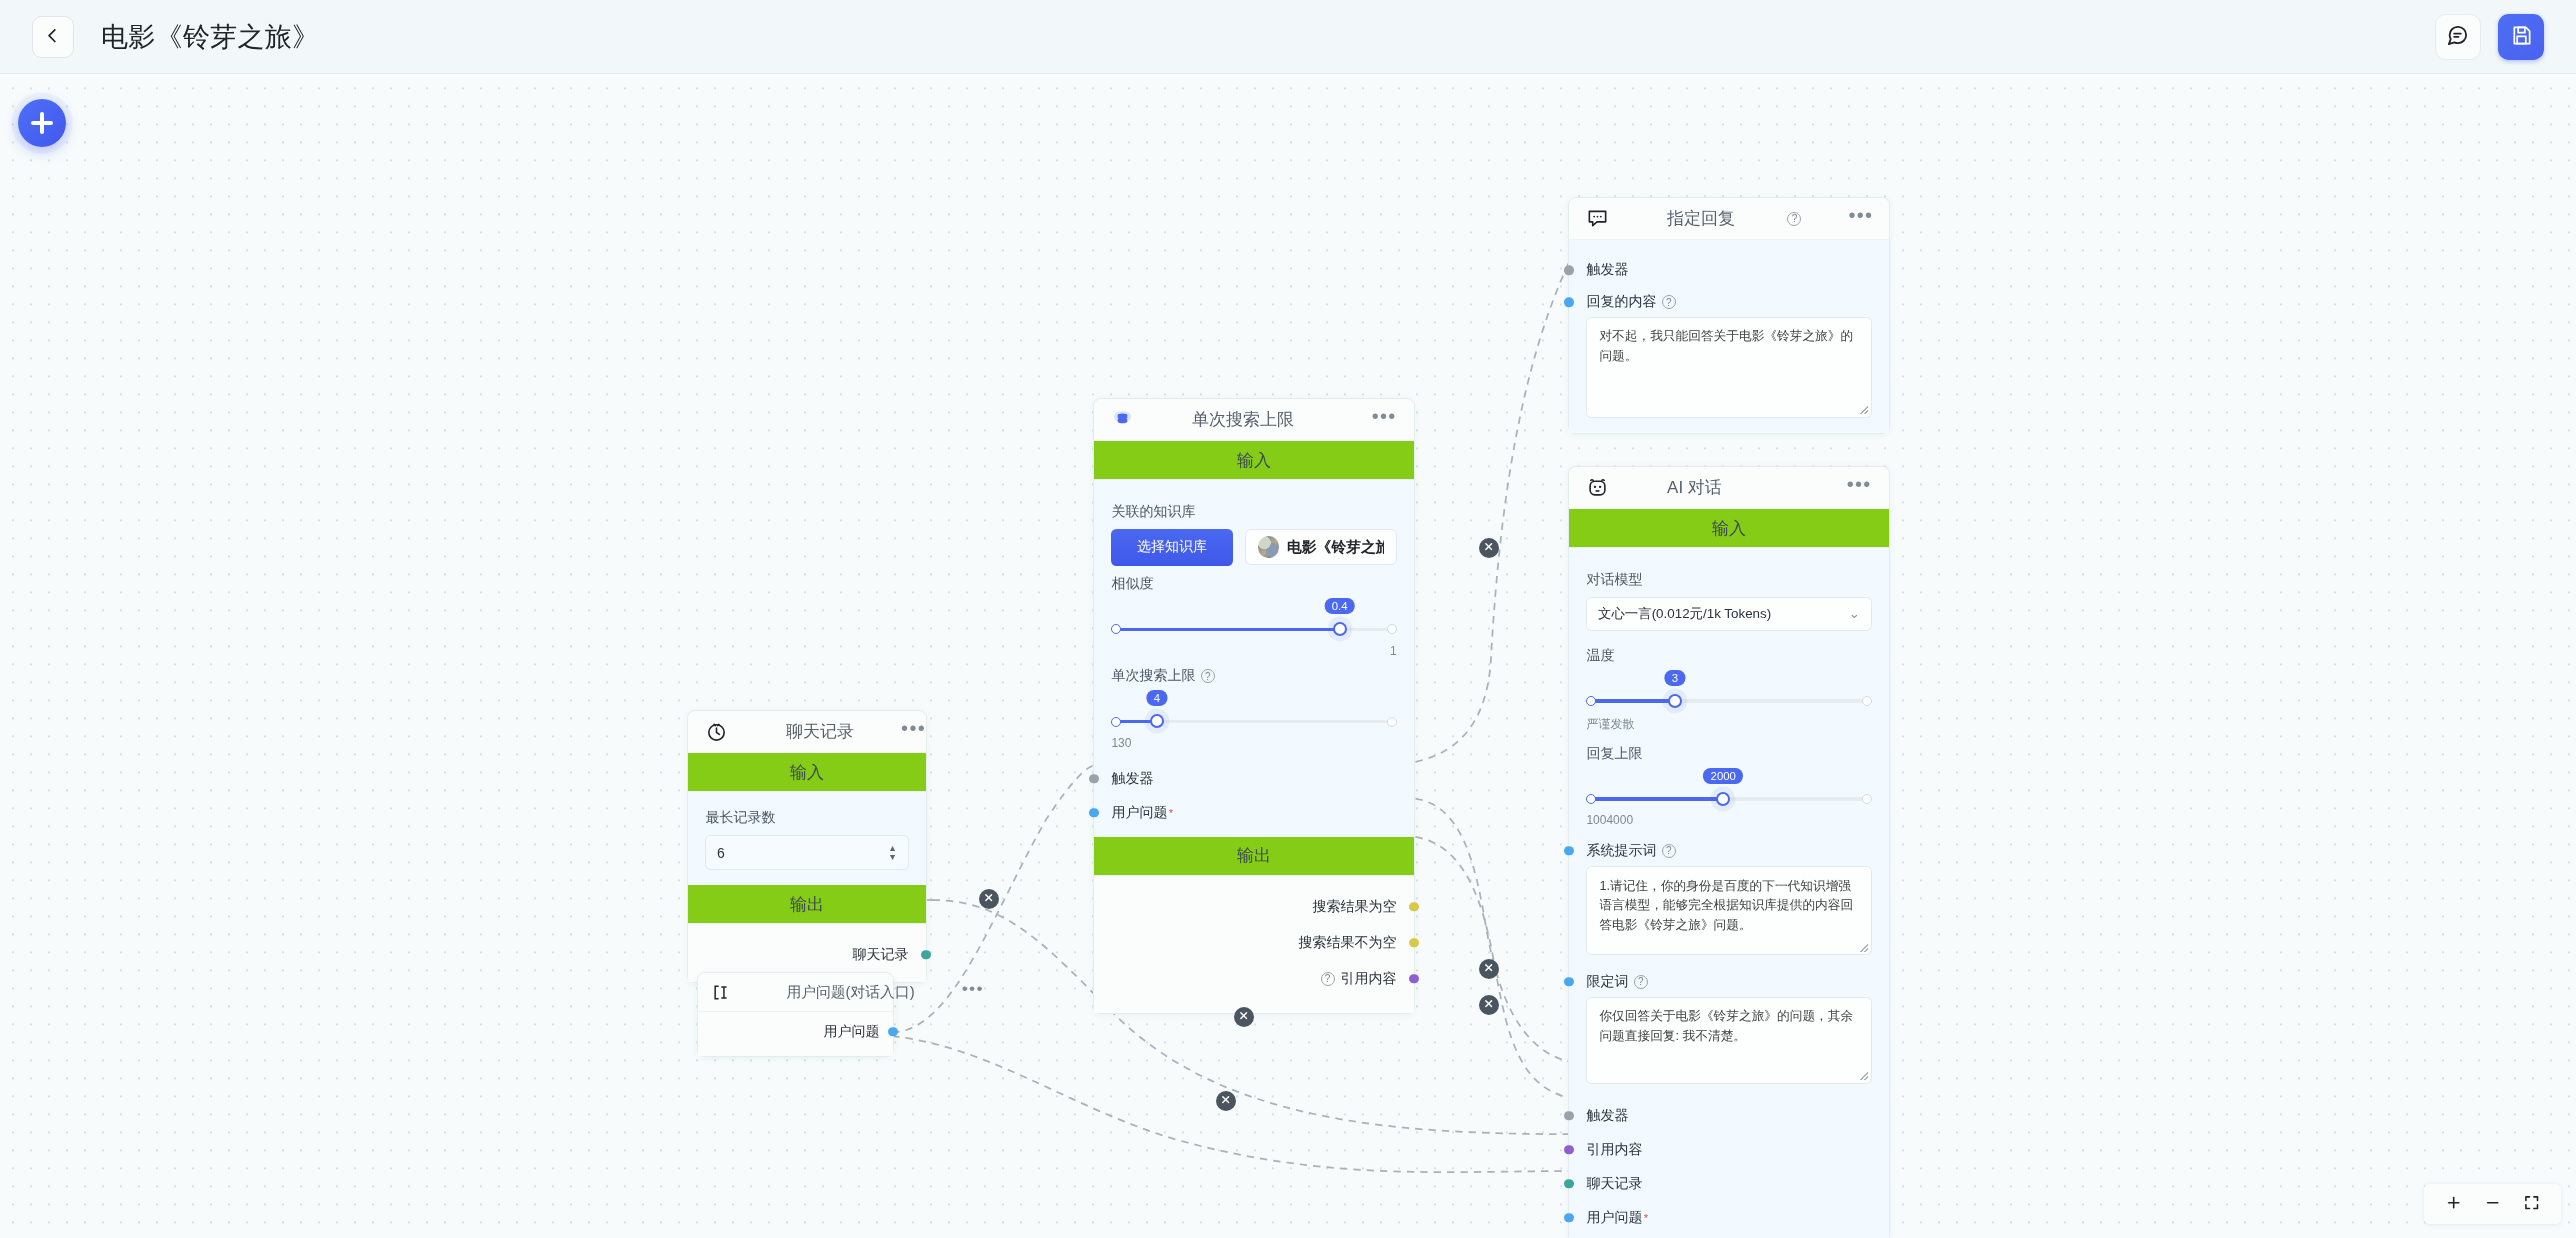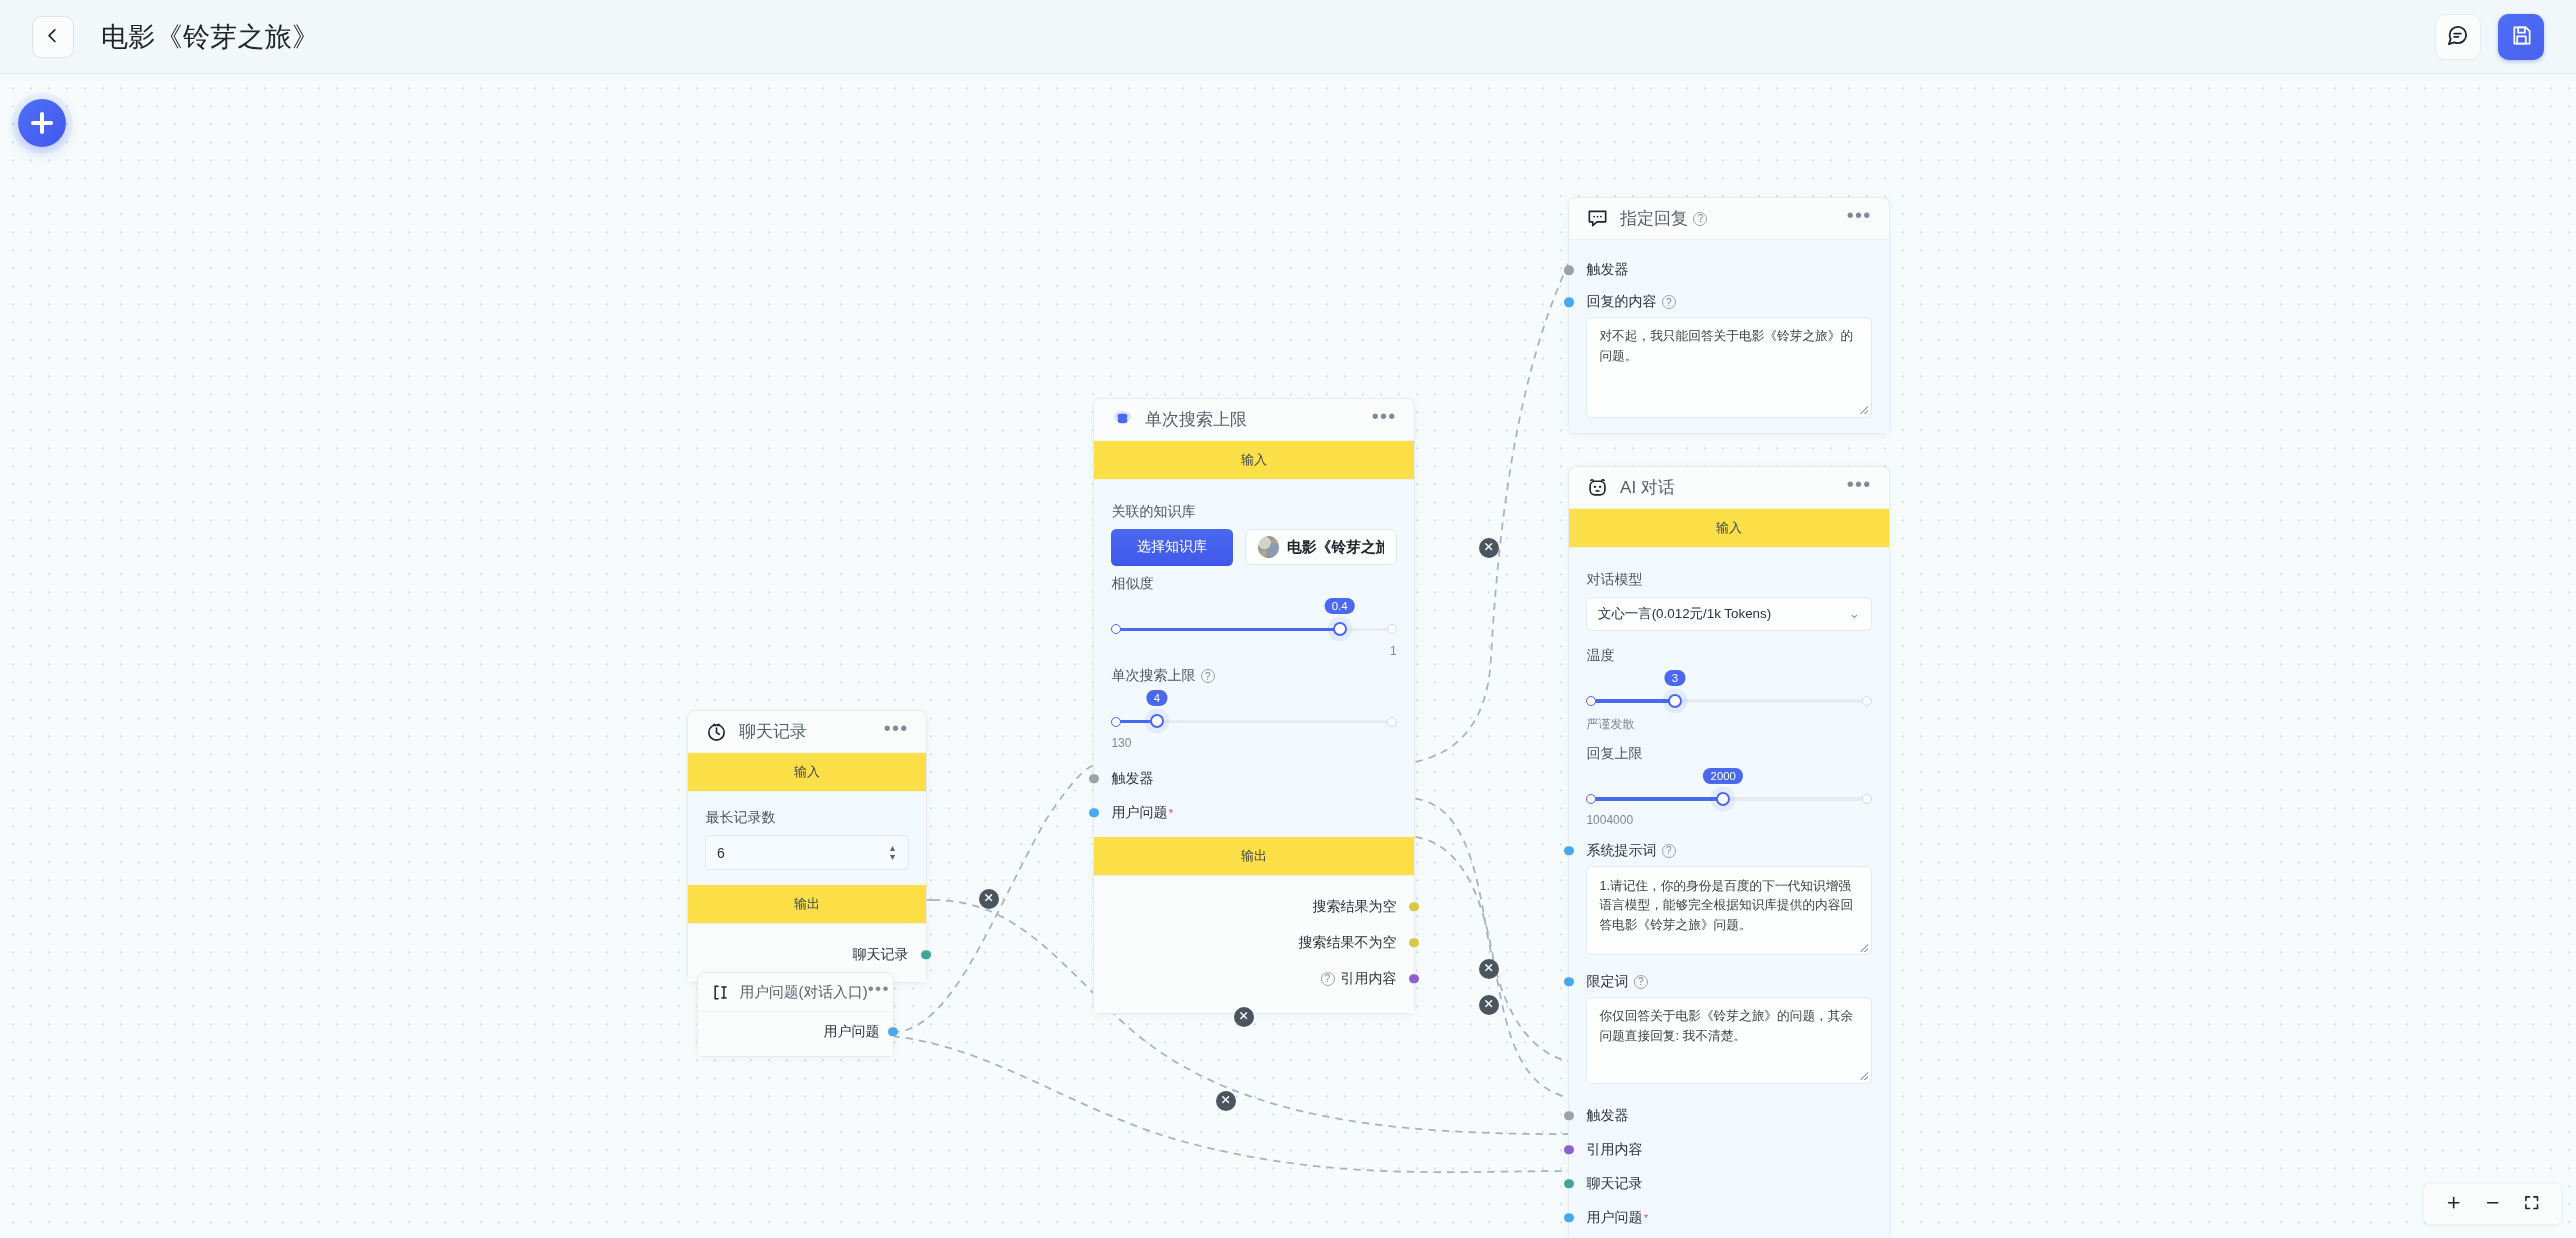--- a/index.html
+++ b/index.html
@@ -108,36 +108,37 @@
     overflow: visible;
   }
   .node-head {
     display: flex; align-items: center;
     height: 42px;
     padding: 0 17.4px;
     border-bottom: 0.7px solid #eef3f4;
     background: #fbfdfd;
     border-radius: 8px 8px 0 0;
     cursor: grab;
+    gap: 47px;
   }
   .node-head .nicon { width: 23px; height: 23px; flex: 0 0 auto; margin-right: 10.7px; display:flex; align-items:center; justify-content:center;}
   .node-head .nicon svg { width: 23px; height: 23px; }
   .node-title { font-size: 17px; color: #555f6b; white-space: nowrap; }
   .node-head .dots {
     margin-left: auto; font-size: 20px; color: #818b95; letter-spacing: 1.3px;
     line-height: 6.7px; cursor: pointer; padding-bottom: 6.7px;
   }
   .node-head .inline-help { margin-left: 5.4px; }
 
   .section-band {
     height: 39px;
-    background: #fde047;
+    background: #84cc16;
     border-bottom: 0.7px solid #eaf1f1;
     display: flex; align-items: center; justify-content: center;
-    font-size: 13px; color: #3d4752;
+    font-size: 17px; color: #3d4752;
   }
   .body-panel { background: #f2faff; padding: 13.4px 17.4px 6.7px 17.4px; }
   .body-panel.plain { background: #fbfdfd; }
 
   .field-label {
     font-size: 14px; color: #4b5663;
     margin: 9.4px 0 8px 0;
     display: flex; align-items: center;
   }
   .help-ico {

